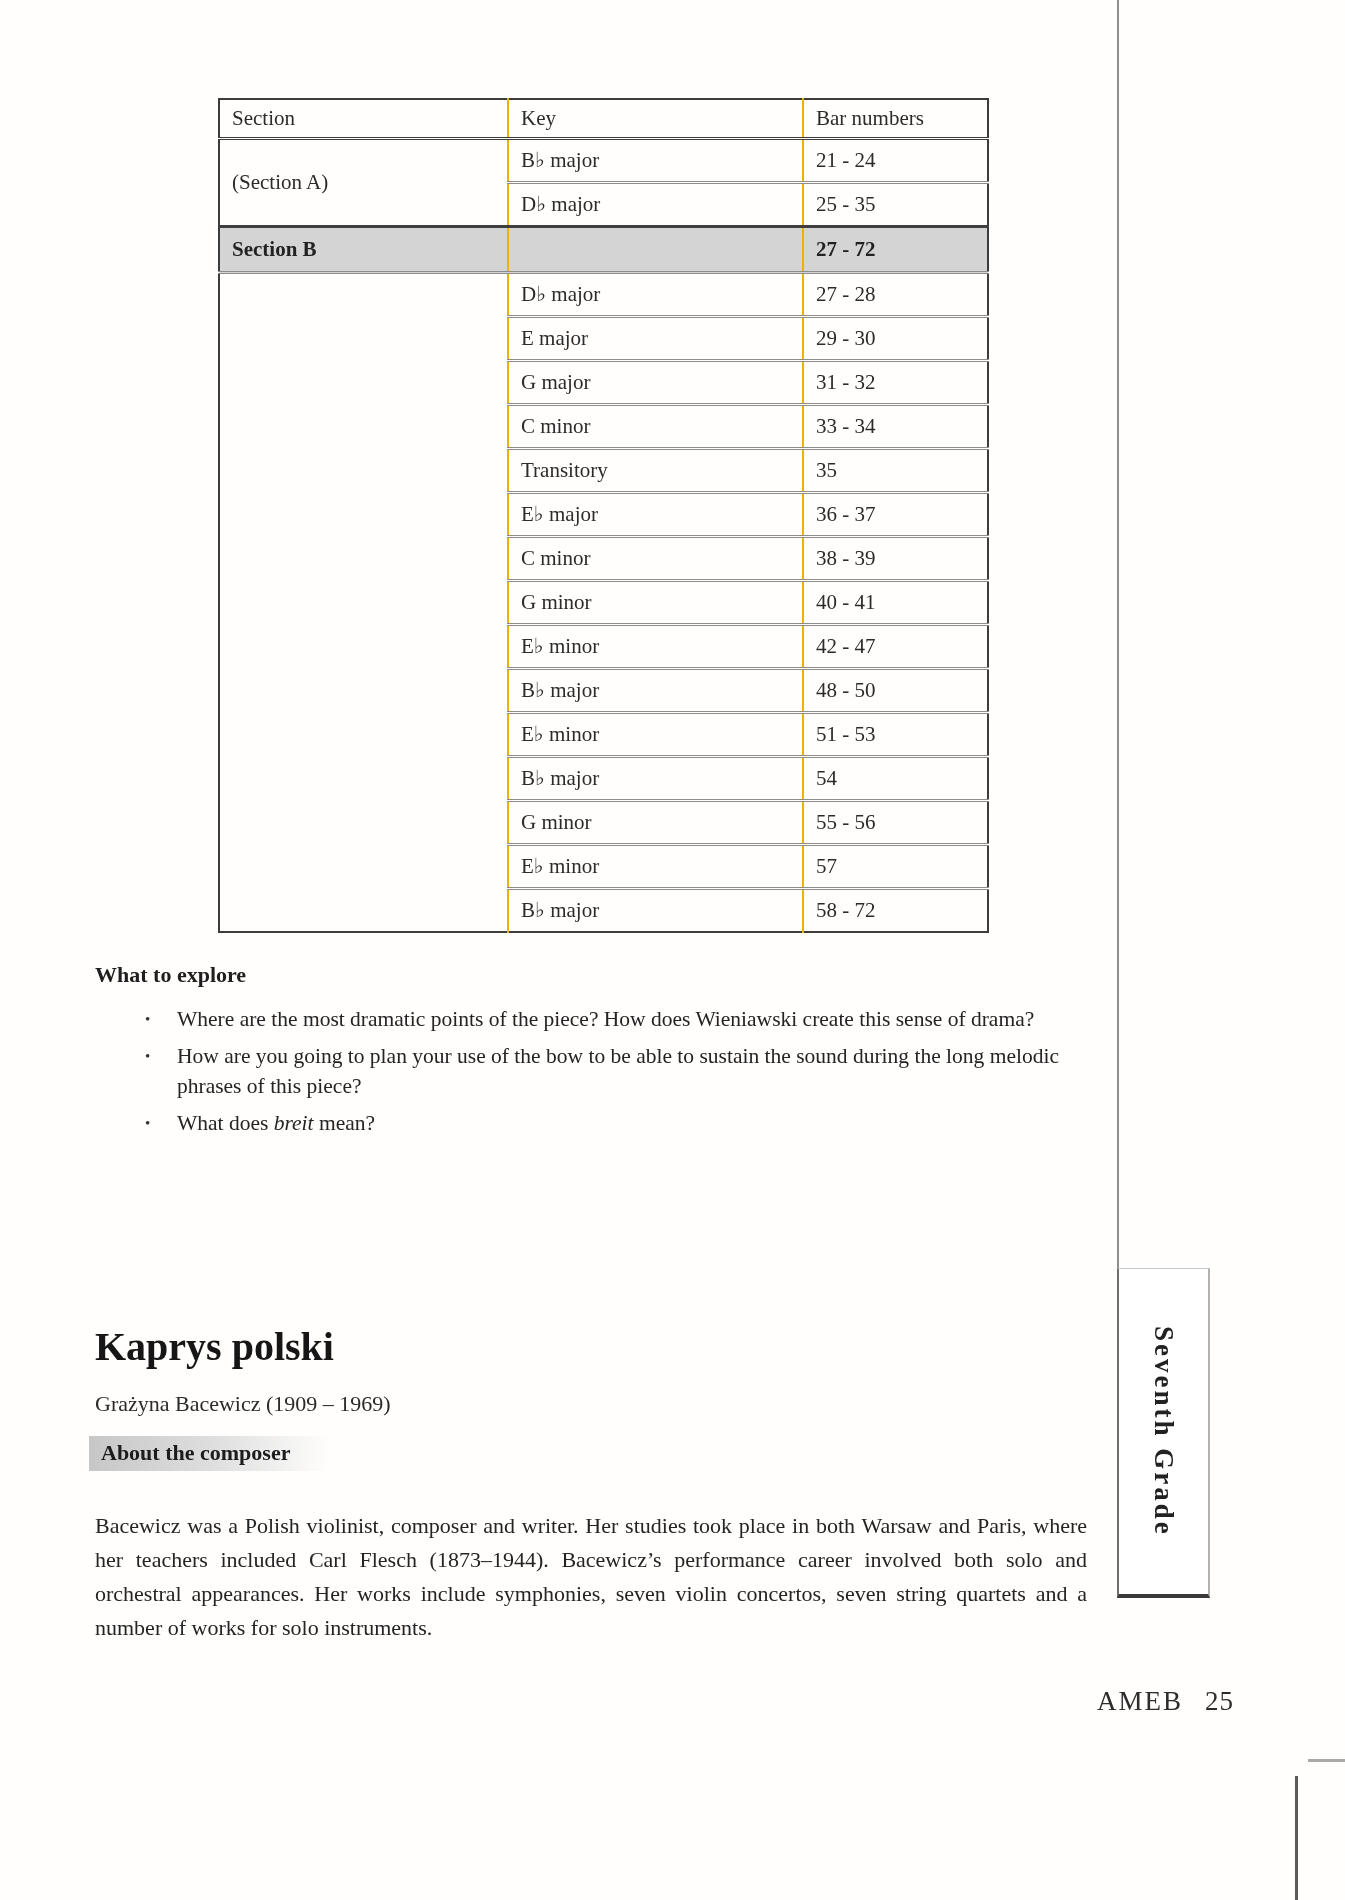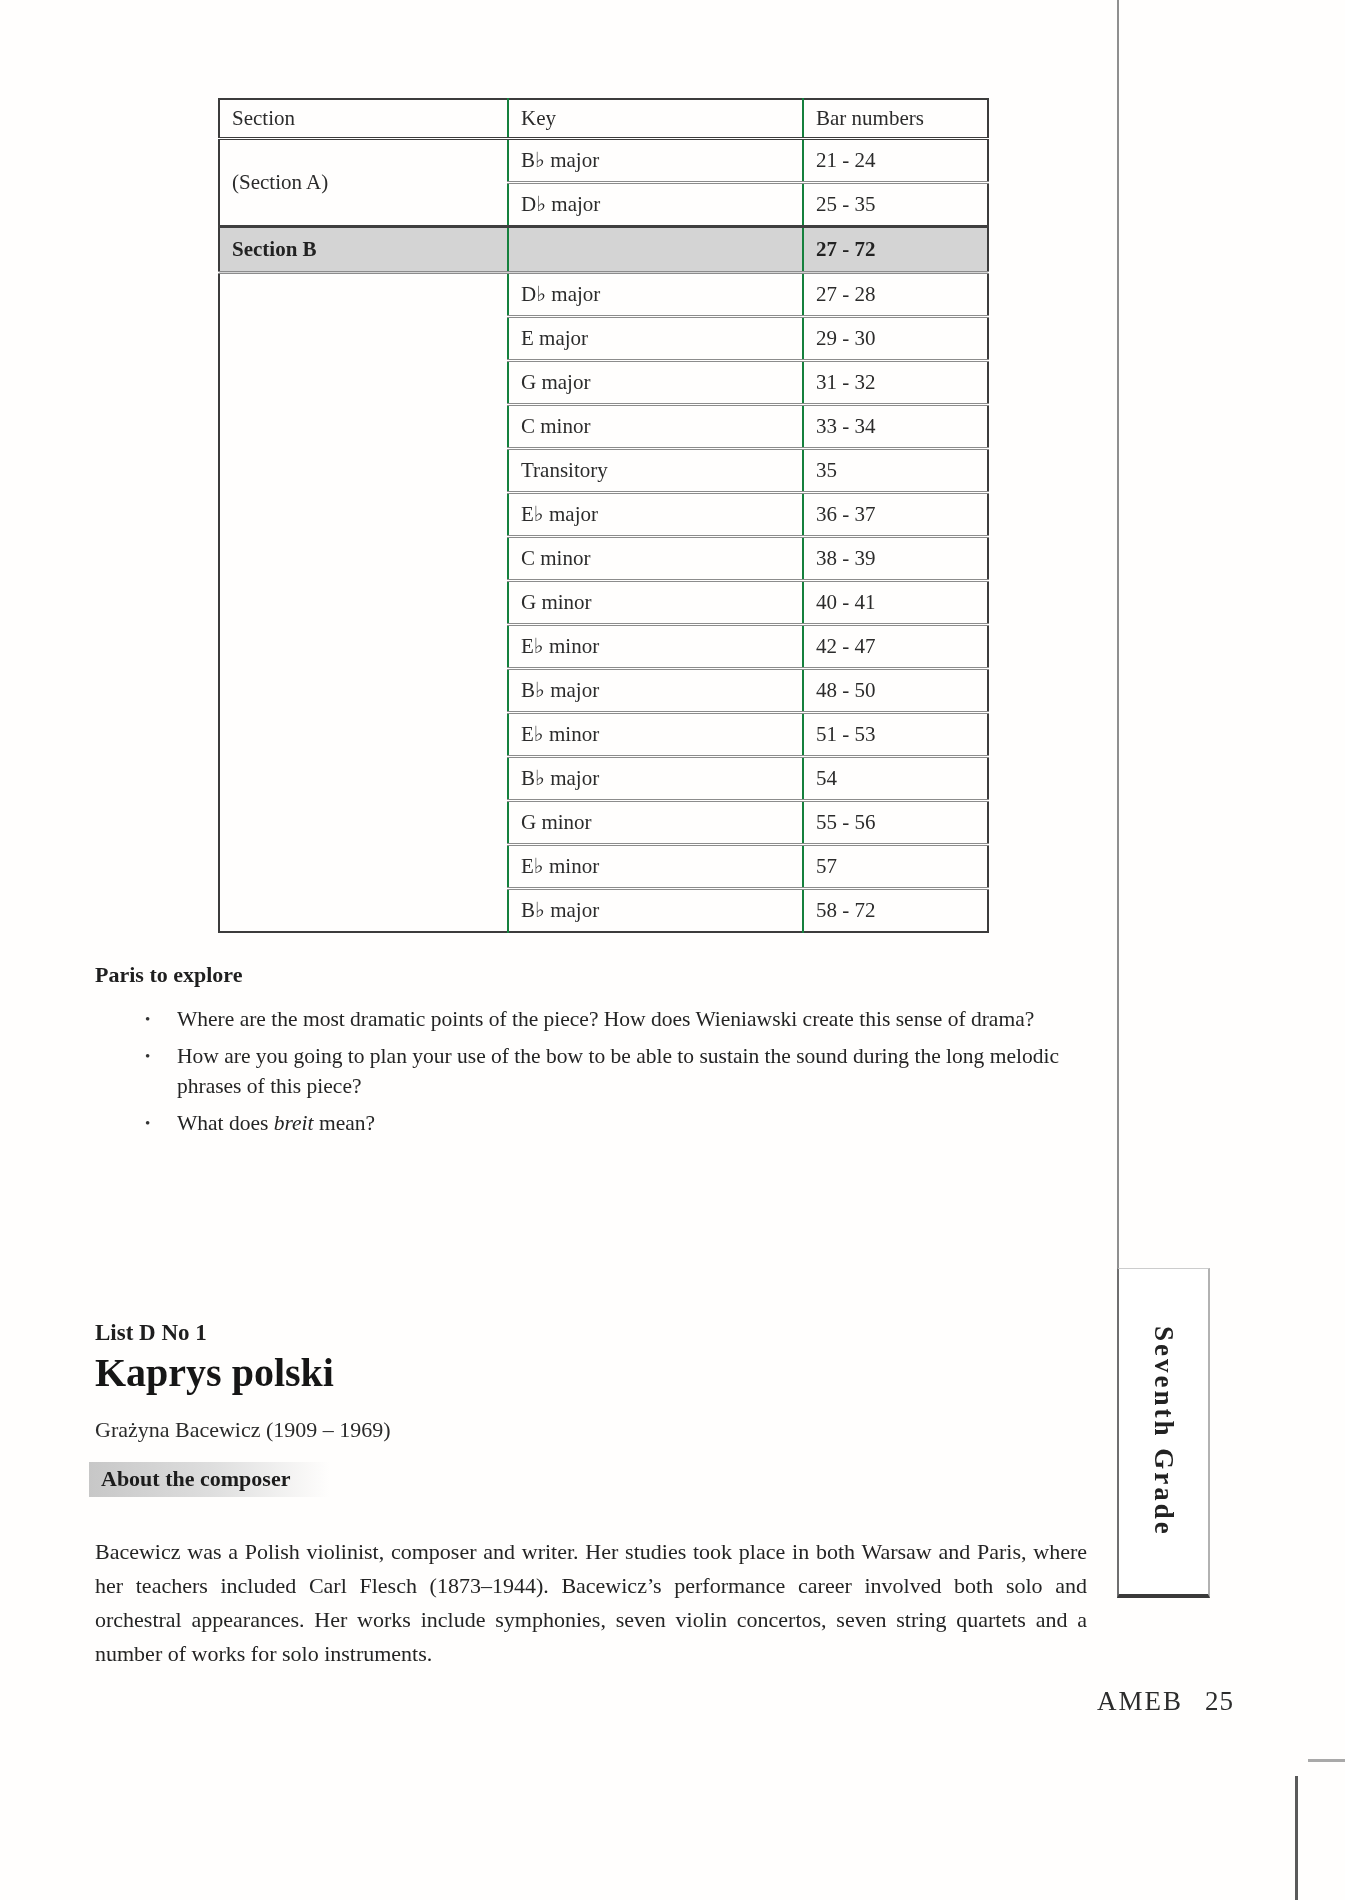--- a/index.html
+++ b/index.html
@@ -13,21 +13,21 @@
     position:absolute;left:218px;top:98px;width:769px;
     border-collapse:collapse;table-layout:fixed;
     border:2px solid #3c3c3c;
   }
   table.music td,table.music th{
     font-size:21px;font-weight:normal;text-align:left;vertical-align:middle;
     padding:0 10px 0 12px;color:#2b2b2b;
   }
   table.music th{height:37px;}
   table.music td{height:41px;}
-  td.c2,th.c2,td.c3,th.c3{border-left:2px solid #15803d;}
+  td.c2,th.c2,td.c3,th.c3{border-left:2px solid #eab308;}
   tr.hdr th{border-bottom:3px double #3c3c3c;}
   tr.r td{border-top:3px double #8c8c8c;}
   tr.shade td{
     background:#d4d4d4;font-weight:bold;height:43px;
     border-top:3px solid #3f3f3f;border-bottom:3px solid #3f3f3f;color:#222;
   }
   td.secspan{vertical-align:top;padding-top:9px;}
 
   
   .ideas{position:absolute;left:95px;top:962px;width:995px;}
@@ -167,39 +167,38 @@
       <td class="c3">57</td>
     </tr>
     <tr class="r">
       <td class="c2">B♭ major</td>
       <td class="c3">58 - 72</td>
     </tr>
   </tbody>
     </table>
 
   <div class="ideas">
-    <h3>Paris to explore</h3>
+    <h3>What to explore</h3>
     <div class="bullets">
       <div class="bullet">
         <span class="dot">•</span>
         <span class="btxt">Where are the most dramatic points of the piece? How does Wieniawski create this sense of drama?</span>
       </div>
       <div class="bullet">
         <span class="dot">•</span>
         <span class="btxt">How are you going to plan your use of the bow to be able to sustain the sound during the long melodic phrases of this piece?</span>
       </div>
       <div class="bullet">
         <span class="dot">•</span>
         <span class="btxt"><span>What does </span><i>breit</i><span> mean?</span></span>
       </div>
     </div>
   </div>
 
   <div class="piece">
-    <div class="list-label">List D No 1</div>
     <div class="piece-title">Kaprys polski</div>
     <div class="piece-composer">Grażyna Bacewicz (1909 – 1969)</div>
     <div class="about-bar">About the composer</div>
     <div class="about-text">Bacewicz was a Polish violinist, composer and writer. Her studies took place in both Warsaw and Paris, where her teachers included Carl Flesch (1873–1944). Bacewicz’s performance career involved both solo and orchestral appearances. Her works include symphonies, seven violin concertos, seven string quartets and a number of works for solo instruments.</div>
   </div>
 
   <div class="vrule"></div>
   <div class="grade-box">
     <span class="grade-text">Seventh Grade</span>
   </div>

